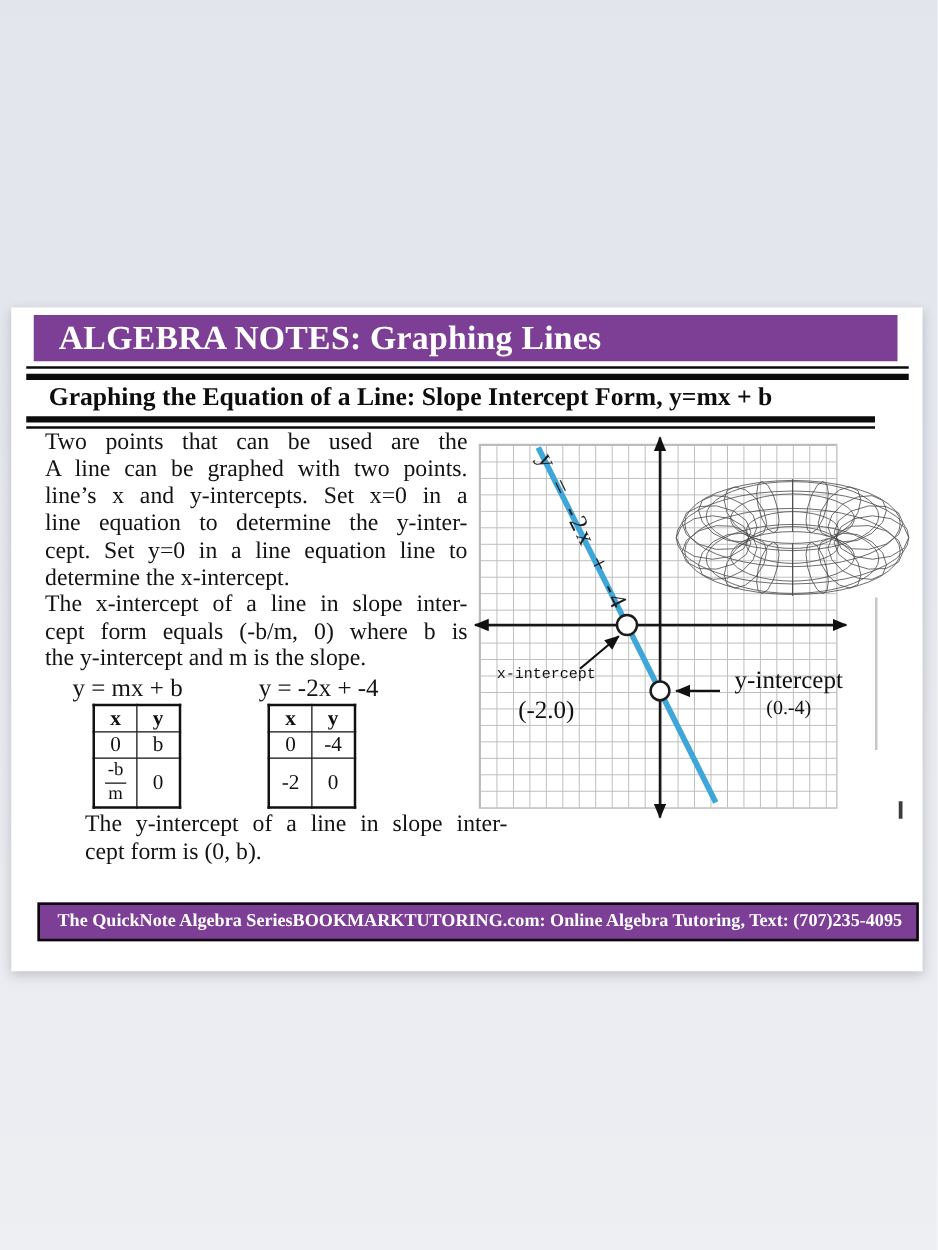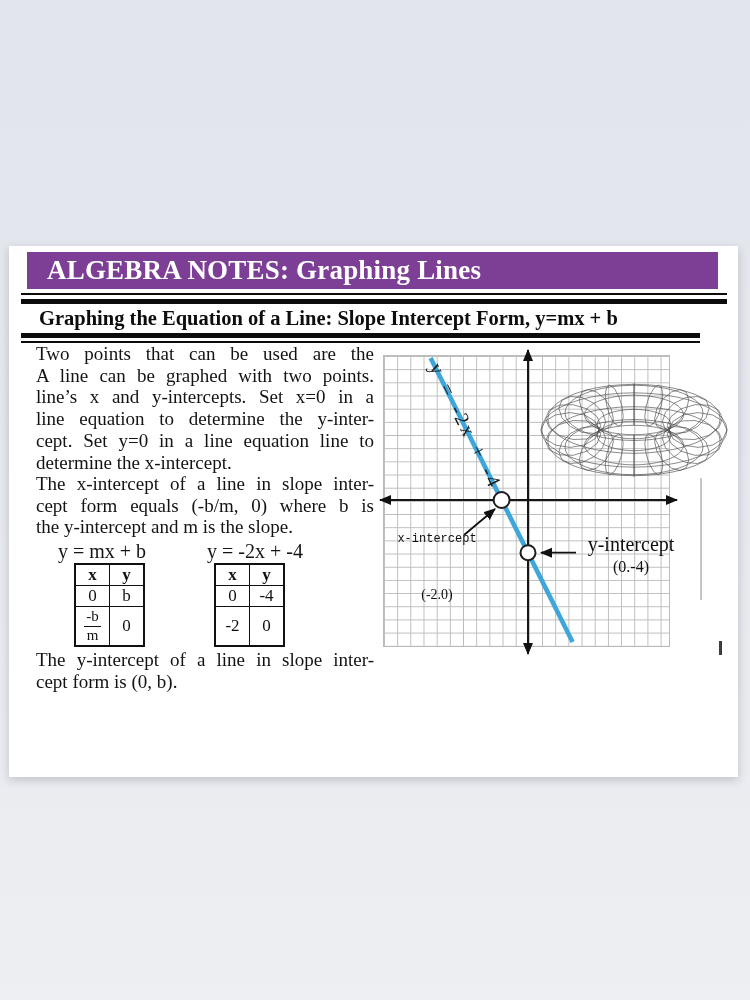--- a/index.html
+++ b/index.html
@@ -27,21 +27,21 @@
   .rule.r4{top:95px;width:679px;height:2px;}
   .section-title{
     left:30px;top:58px;width:690px;height:28px;line-height:28px;
     font-weight:bold;font-size:20.5px;color:#0d0d0d;white-space:nowrap;
   }
   .para{left:27px;width:338px;font-size:19px;line-height:21.7px;color:#131313;}
   .para .ln{text-align:justify;text-align-last:justify;}
   .para .ln.last{text-align:right;text-align-last:left;}
   .p1{top:97px;}
   .p2{top:227px;}
-  .p3{top:403px;}
+  .p3{top:403px;margin-left:32px;}
   .tcaption{font-size:20px;color:#141414;}
   .cap1{left:49px;top:294px;}
   .cap2{left:198px;top:294px;}
   .vtable{position:absolute;border-collapse:collapse;font-size:17px;color:#111;
           border:2.4px solid #111;}
   .vtable td{border:1.6px solid #111;width:33px;text-align:center;padding:0;}
   .vtable .hrow td{height:19px;font-weight:bold;}
   .vtable .r1 td{height:19px;}
   .vtable .r2 td{height:38px;}
   .t1{left:65px;top:317px;}
@@ -66,21 +66,21 @@
     background-size:13.18px 13.18px;
   }
   .gsvg{left:0;top:0;}
   .line-label{
     left:74px;top:18px;font-size:20px;color:#1d1d1d;white-space:nowrap;
     letter-spacing:2.5px;word-spacing:3px;
     transform:rotate(63.5deg);transform-origin:0 0;
   }
   .ptlab{text-align:center;color:#101010;}
   .xlab{left:4px;top:191px;width:124px;font-size:12px;font-family:Liberation Mono, monospace;}
-  .xval{left:4px;top:216px;width:124px;font-size:14px;margin-top:30px;}
+  .xval{left:4px;top:216px;width:124px;font-size:20px;}
   .ylab{left:197px;top:192px;width:126px;font-size:20px;}
   .yval{left:197px;top:217px;width:126px;font-size:16px;}
   .grayline{left:329px;top:137px;width:1.5px;height:122px;background:#c7c7c7;}
   .stray-tick{left:348px;top:300px;width:2.5px;height:14px;background:#3c3c3c;}
 </style>
 </head>
 <body>
 
 <div class="stage">
   <div class="poster">
@@ -184,15 +184,19 @@
       <div class="a line-label">y = -2x + -4</div>
       <div class="a ptlab xlab">x-intercept</div>
       <div class="a ptlab xval">(-2.0)</div>
       <div class="a ptlab ylab">y-intercept</div>
       <div class="a ptlab yval">(0.-4)</div>
 
       <div class="a grayline"></div>
       <div class="a stray-tick"></div>
     </div>
 
+    <div class="a footer-bar" style="background:#7d3e96;">
+      <span>The QuickNote Algebra Series</span>
+      <span>BOOKMARKTUTORING.com:  Online Algebra Tutoring, Text: (707)235-4095</span>
+    </div>
 
   </div>
 </div>
 
 </body></html>

